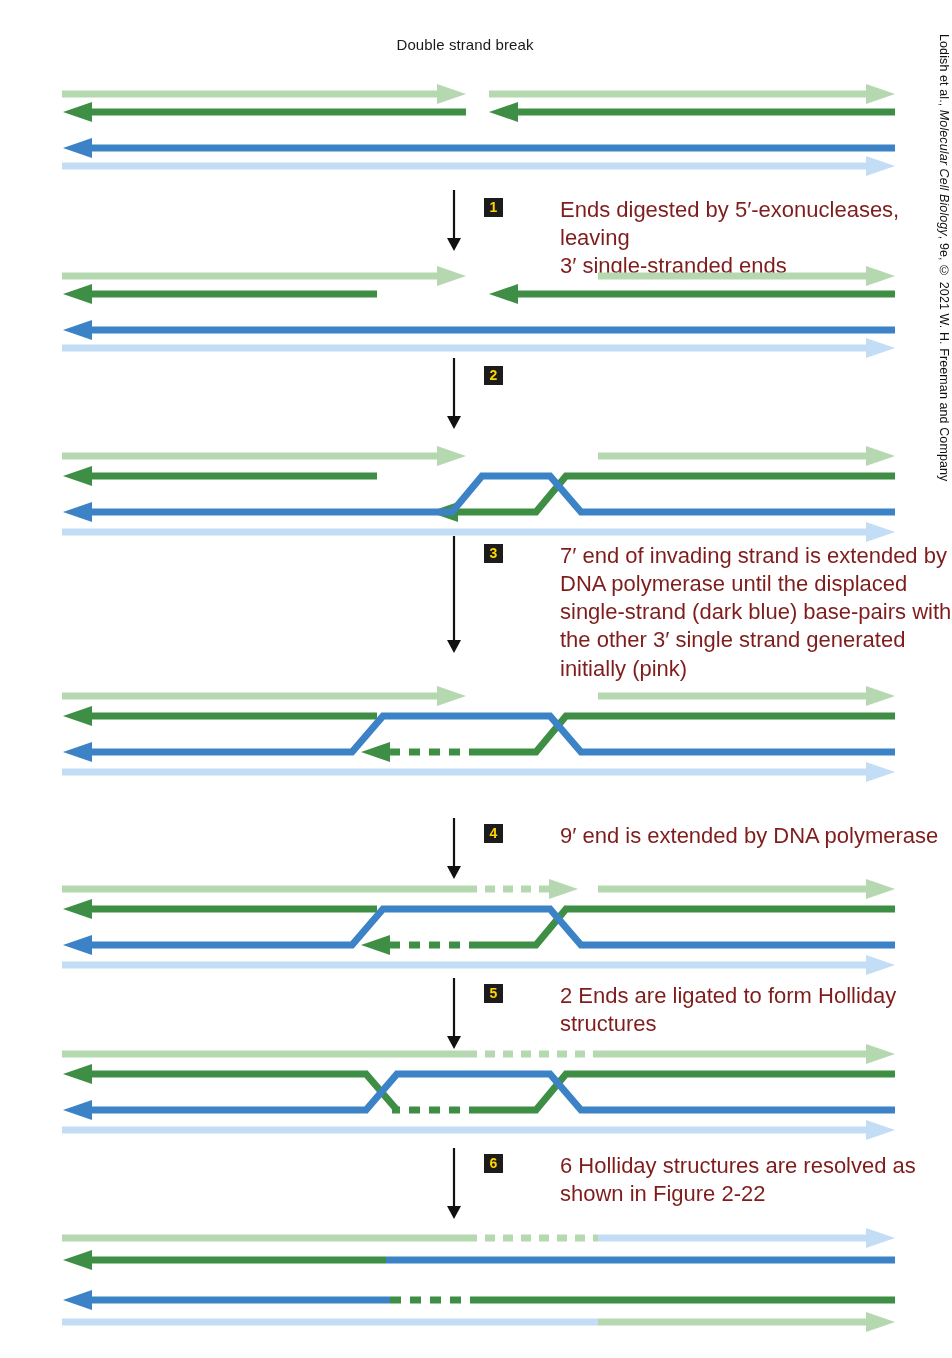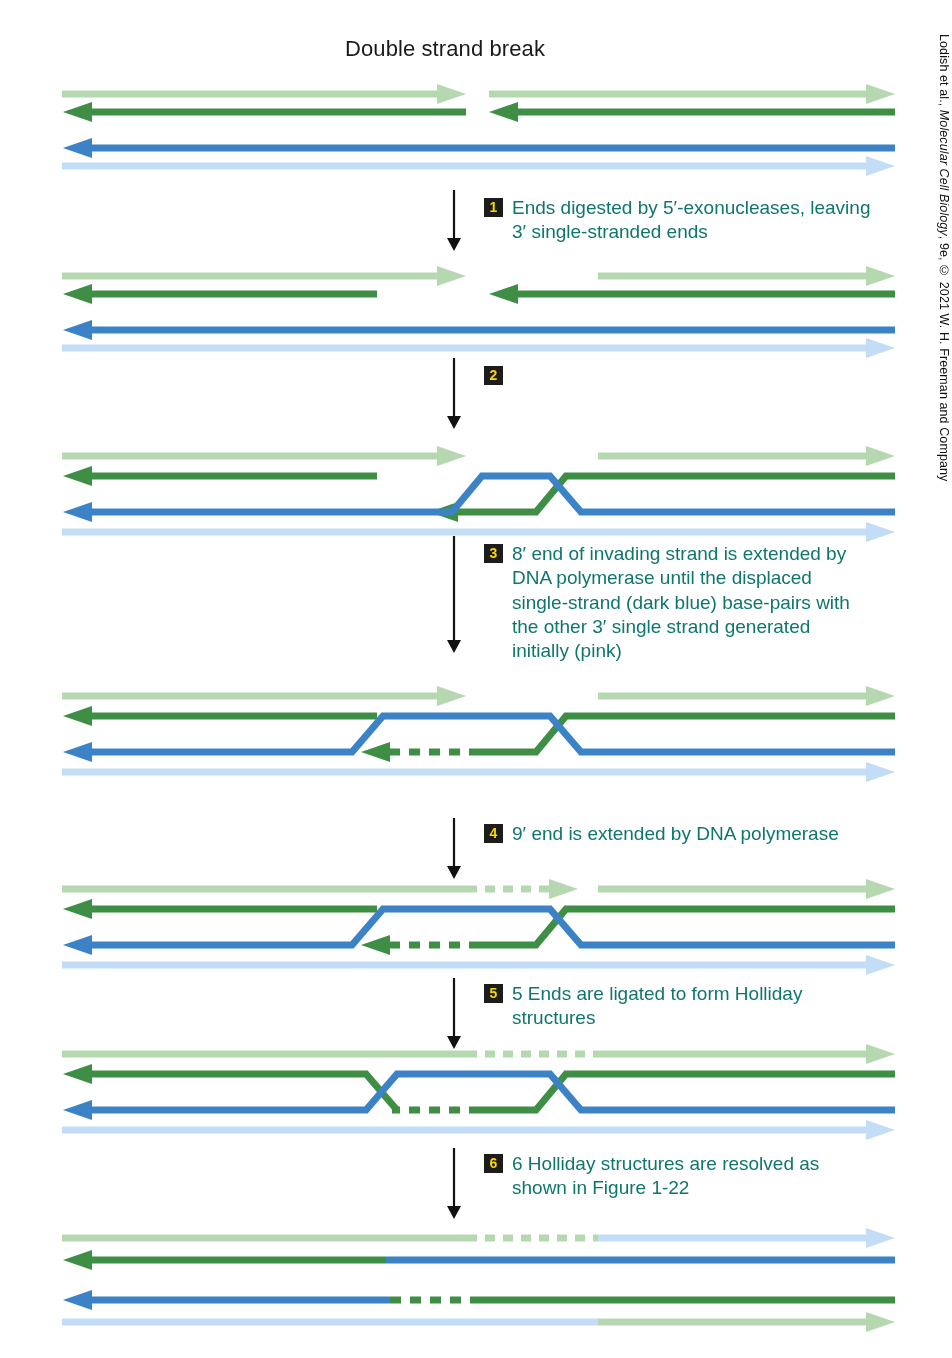--- a/index.html
+++ b/index.html
@@ -5,35 +5,36 @@
   html,body{margin:0;padding:0;background:#ffffff;}
   body{
     width:952px;height:1358px;position:relative;overflow:hidden;
     font-family:"Liberation Sans","DejaVu Sans",sans-serif;
     color:#1a1a1a;
   }
   #figure{position:absolute;inset:0;}
 
   .fig-title{
     position:absolute;top:36px;left:0;width:890px;
-    text-align:center;font-size:22px;color:#1a1a1a;letter-spacing:.1px;
+    text-align:center;font-size:15px;color:#1a1a1a;letter-spacing:.1px;padding-left:20px;
   }
 
   
   .step{
     position:absolute;display:flex;align-items:flex-start;gap:9px;
   }
   .step-badge{
     flex:0 0 auto;width:19px;height:19px;background:#1c1c1c;color:#ffd400;
     font-size:14px;font-weight:bold;line-height:19px;text-align:center;
     margin-top:2px;
   }
   .step-text{
-    font-size:19px;line-height:1.28;color:#0f766e;white-space:pre-line;
+    font-size:22px;line-height:1.28;color:#7f1d1d;white-space:pre-line;
     max-width:420px;
+    margin-left:48px;
   }
 
   
   .proc-arrow{position:absolute;}
 
   
   .credit{
     position:absolute;right:2px;top:34px;
     writing-mode:vertical-rl;
     font-size:12.5px;color:#111;white-space:nowrap;letter-spacing:.1px;
@@ -168,21 +169,21 @@
   </div>
 
   <div class="proc-arrow" style="left:444px;top:536px;">
     <svg width="20" height="118" viewBox="0 0 20 118">
       <line x1="10" y1="0" x2="10" y2="106" stroke="#111111" stroke-width="2.2"></line>
       <polygon points="3,104 17,104 10,117" fill="#111111"></polygon>
     </svg>
   </div>
   <div class="step" style="left:484px;top:542px;">
     <div class="step-badge">3</div>
-    <div class="step-text">8′ end of invading strand is extended by
+    <div class="step-text">7′ end of invading strand is extended by
 DNA polymerase until the displaced
 single-strand (dark blue) base-pairs with
 the other 3′ single strand generated
 initially (pink)</div>
   </div>
 
   <div class="panel" style="top:680px;">
     <svg width="900" height="105" viewBox="0 0 900 105">
       <g>
         <line x1="62" y1="16" x2="443" y2="16" stroke="#b6d8b0" stroke-width="7"></line>
@@ -263,21 +264,21 @@
   </div>
 
   <div class="proc-arrow" style="left:444px;top:978px;">
     <svg width="20" height="72" viewBox="0 0 20 72">
       <line x1="10" y1="0" x2="10" y2="60" stroke="#111111" stroke-width="2.2"></line>
       <polygon points="3,58 17,58 10,71" fill="#111111"></polygon>
     </svg>
   </div>
   <div class="step" style="left:484px;top:982px;">
     <div class="step-badge">5</div>
-    <div class="step-text">5 Ends are ligated to form Holliday
+    <div class="step-text">2 Ends are ligated to form Holliday
 structures</div>
   </div>
 
   <div class="panel" style="top:1038px;">
     <svg width="900" height="105" viewBox="0 0 900 105">
       <g>
         <line x1="62" y1="16" x2="467" y2="16" stroke="#b6d8b0" stroke-width="7"></line>
       </g>
       <g>
         <line x1="467" y1="16" x2="598" y2="16" stroke="#b6d8b0" stroke-width="7" stroke-dasharray="10 8"></line>
@@ -312,21 +313,21 @@
 
   <div class="proc-arrow" style="left:444px;top:1148px;">
     <svg width="20" height="72" viewBox="0 0 20 72">
       <line x1="10" y1="0" x2="10" y2="60" stroke="#111111" stroke-width="2.2"></line>
       <polygon points="3,58 17,58 10,71" fill="#111111"></polygon>
     </svg>
   </div>
   <div class="step" style="left:484px;top:1152px;">
     <div class="step-badge">6</div>
     <div class="step-text">6 Holliday structures are resolved as
-shown in Figure 1-22</div>
+shown in Figure 2-22</div>
   </div>
 
   <div class="panel" style="top:1222px;">
     <svg width="900" height="120" viewBox="0 0 900 120">
 
       <g>
         <line x1="62" y1="16" x2="467" y2="16" stroke="#b6d8b0" stroke-width="7"></line>
         <line x1="467" y1="16" x2="598" y2="16" stroke="#b6d8b0" stroke-width="7" stroke-dasharray="10 8"></line>
         <line x1="598" y1="16" x2="872" y2="16" stroke="#c2ddf5" stroke-width="7"></line>
         <polygon points="866,6 895,16 866,26" fill="#c2ddf5"></polygon>

